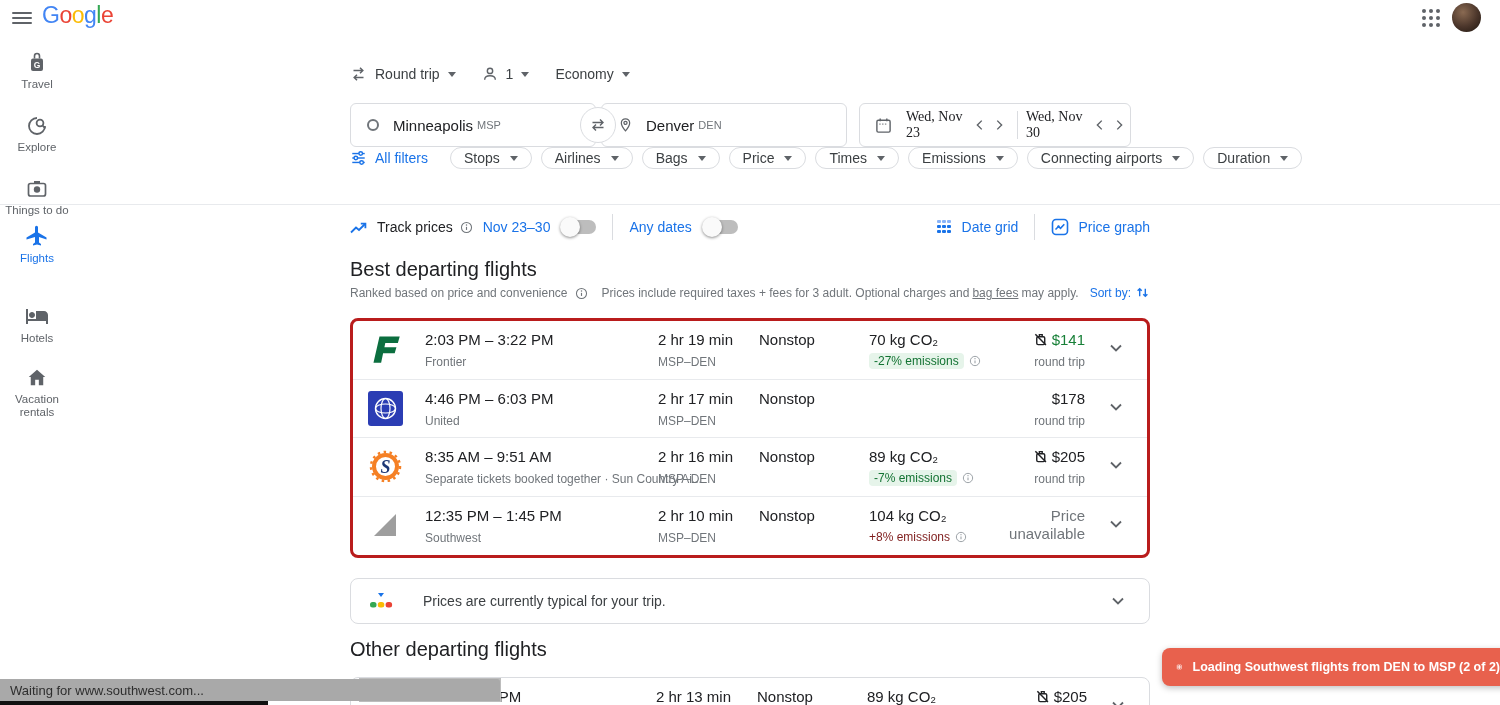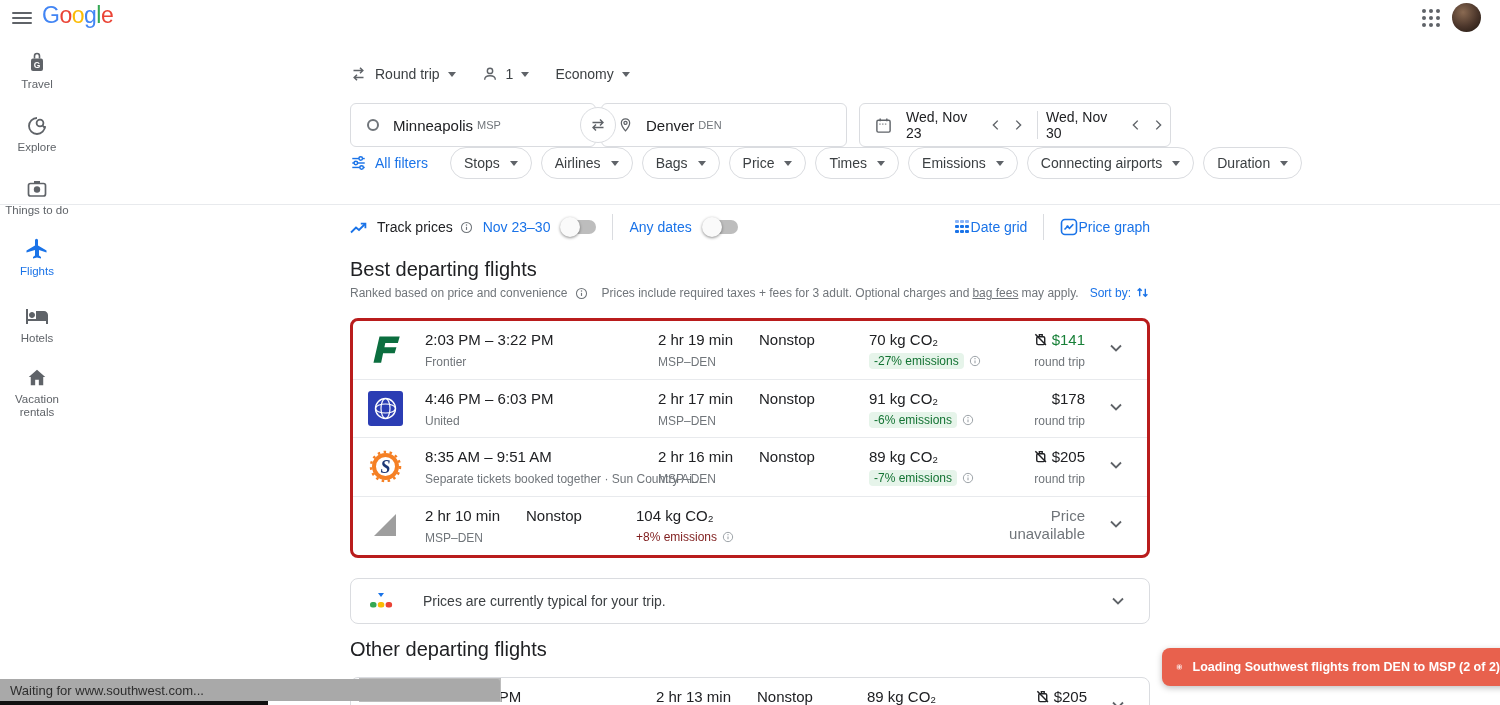--- a/index.html
+++ b/index.html
@@ -27,49 +27,49 @@
   
   .trip-controls { position:absolute; left:350px; top:66px; display:flex; align-items:center; font-size:14px; color:#3c4043; }
   .tc-item { display:flex; align-items:center; gap:8px; margin-right:26px; cursor:pointer; }
   .caret { width:0; height:0; border-left:4.5px solid transparent; border-right:4.5px solid transparent;
     border-top:5px solid #5f6368; display:inline-block; }
 
   .field { position:absolute; top:103px; height:44px; border:1px solid #dadce0; border-radius:6px;
     background:#fff; display:flex; align-items:center; cursor:pointer; }
   .field-origin { left:350px; width:246px; padding-left:16px; }
   .field-dest { left:601px; width:246px; padding-left:16px; }
-  .field-dates { left:859px; width:312px; padding:0 1px 0 15px; }
+  .field-dates { left:859px; width:272px; padding:0 1px 0 15px;font-family:Liberation Serif, serif; }
   .ring { width:12px; height:12px; border:2px solid #70757a; border-radius:50%; margin-right:14px; flex:none; }
   .city { font-size:15px; color:#202124;text-align:center; }
   .citycode { font-size:11px; color:#70757a; margin-left:4px; }
   .swap-btn { position:absolute; left:580px; top:107px; width:36px; height:36px; border:1px solid #dadce0;
     border-radius:50%; background:#fff; z-index:3; display:flex; align-items:center; justify-content:center; cursor:pointer; }
   .date-part { display:flex; align-items:center; flex:1; }
   .date-text { font-size:14px; color:#202124; margin-right:auto; }
   .date-sep { width:1px; height:28px; background:#dadce0; margin:0 8px; }
   .chev-btn { width:22px; height:22px; display:flex; align-items:center; justify-content:center; cursor:pointer; }
 
   
   .filters { position:absolute; left:350px; top:147px; display:flex; align-items:center; }
   .all-filters { display:flex; align-items:center; gap:8px; color:#1a73e8; font-size:14px; margin-right:22px; cursor:pointer; }
   .chip { display:flex; align-items:center; gap:10px; border:1px solid #dadce0; border-radius:16px;
-    height:32px; padding:0 13px; font-size:14px; color:#3c4043; margin-right:9px; cursor:pointer; background:#fff; }
+    height:22px; padding:0 13px; font-size:14px; color:#3c4043; margin-right:9px; cursor:pointer; background:#fff; }
 
   .hr-divider { position:absolute; left:0; top:204px; width:1500px; height:1px; background:#e8eaed; }
 
   
   .trackbar { position:absolute; left:350px; top:212px; height:30px; display:flex; align-items:center; font-size:14px; }
   .trackbar .lbl-dark { color:#202124; }
   .trackbar .lbl-blue { color:#1a73e8; }
   .vdiv { width:1px; height:26px; background:#dadce0; margin:0 16px; }
   .toggle { width:34px; height:14px; background:#bdbdbd; border-radius:7px; position:relative; margin-left:12px; cursor:pointer; }
   .toggle .knob { position:absolute; left:-2px; top:-3px; width:20px; height:20px; border-radius:50%;
     background:#fafafa; box-shadow:0 1px 3px rgba(0,0,0,.45); }
   .trackbar-right { position:absolute; right:350px; top:212px; height:30px; display:flex; align-items:center; font-size:14px; color:#1a73e8; }
-  .tb-link { display:flex; align-items:center; cursor:pointer; }
+  .tb-link { display:flex; align-items:center; gap:9px; cursor:pointer; }
 
   
   .sec-title { position:absolute; left:350px; font-size:20px; font-weight:500; color:#202124; }
   .best-sub { position:absolute; left:350px; top:286px; display:flex; align-items:center; font-size:12px; color:#70757a; }
   .best-sub .gap { width:14px; }
   .bag-link { text-decoration:underline; cursor:pointer; margin:0 3px; }
   .sort-by { position:absolute; right:350px; top:285px; display:flex; align-items:center; gap:4px;
     color:#1a73e8; font-size:12px; font-weight:500; cursor:pointer; }
 
   
@@ -165,21 +165,21 @@
     <div class="side-label">Explore</div>
   </div>
   <div class="side-item" style="top:130px">
     <svg width="22" height="22" viewBox="0 0 22 22">
       <rect x="2.5" y="5.5" width="17" height="12.5" rx="2" fill="none" stroke="#5f6368" stroke-width="1.7"></rect>
       <circle cx="11" cy="11.5" r="3.2" fill="#5f6368"></circle>
       <rect x="8" y="3" width="6" height="3" fill="#5f6368"></rect>
     </svg>
     <div class="side-label">Things to do</div>
   </div>
-  <div class="side-item active" style="top:189px">
+  <div class="side-item active" style="top:176px">
     <svg width="24" height="24" viewBox="0 0 24 24">
       <path d="M21.5 15.5v-2l-8.5-5V3.2a1.5 1.5 0 0 0-3 0v5.3l-8.5 5v2l8.5-2.5v5.4L8 20v1.6l4-1.1 4 1.1V20l-2-1.6V13l7.5 2.5z" fill="#1a73e8"></path>
     </svg>
     <div class="side-label">Flights</div>
   </div>
   <div class="side-item" style="top:256px">
     <svg width="24" height="24" viewBox="0 0 24 24">
       <path d="M7 14c1.66 0 3-1.34 3-3S8.66 8 7 8s-3 1.34-3 3 1.34 3 3 3zm12-7h-8v8H3V5H1v15h2v-3h18v3h2v-9c0-2.21-1.79-4-4-4z" fill="#5f6368"></path>
     </svg>
     <div class="side-label">Hotels</div>
@@ -443,28 +443,20 @@
       <div class="l1 bold1">4:46 PM – 6:03 PM</div>
       <div class="l2">United</div>
     </div>
     <div class="c-dur">
       <div class="l1">2 hr 17 min</div>
       <div class="l2">MSP–DEN</div>
     </div>
     <div class="c-stops">
         <div class="l1">Nonstop</div>
       </div>
-    <div class="c-co2">
-      <div class="l1">91 kg CO₂</div>
-      <div><span class="epill">-6% emissions</span><svg class="einfo" width="12" height="12" viewBox="0 0 16 16">
-            <circle cx="8" cy="8" r="6.2" fill="none" stroke="#9aa0a6" stroke-width="1.3"></circle>
-            <line x1="8" y1="7.2" x2="8" y2="11" stroke="#9aa0a6" stroke-width="1.4"></line>
-            <circle cx="8" cy="4.9" r="0.9" fill="#9aa0a6"></circle>
-          </svg></div>
-    </div>
     <div class="c-price">
       <div class="price">
           <span>$178</span>
         </div>
       <div class="l2">round trip</div>
     </div>
     <div class="c-chev">
       <svg width="18" height="18" viewBox="0 0 18 18">
           <path d="M4 6.5 9 11.5l5-5" fill="none" stroke="#5f6368" stroke-width="1.8"></path>
         </svg>
@@ -515,20 +507,24 @@
         </svg>
     </div>
   </div>
 
   <div class="frow">
     <div class="c-logo">
       <svg width="35" height="35" viewBox="0 0 35 35">
         <path d="M6 28 L28 6 L28 28 Z" fill="#9e9e9e"></path>
       </svg>
     </div>
+    <div class="c-times">
+      <div class="l1 bold1">12:35 PM – 1:45 PM</div>
+      <div class="l2">Southwest</div>
+    </div>
     <div class="c-dur">
       <div class="l1">2 hr 10 min</div>
       <div class="l2">MSP–DEN</div>
     </div>
     <div class="c-stops">
         <div class="l1">Nonstop</div>
       </div>
     <div class="c-co2">
       <div class="l1">104 kg CO₂</div>
       <div><span class="eplain">+8% emissions</span><svg class="einfo" width="12" height="12" viewBox="0 0 16 16">

